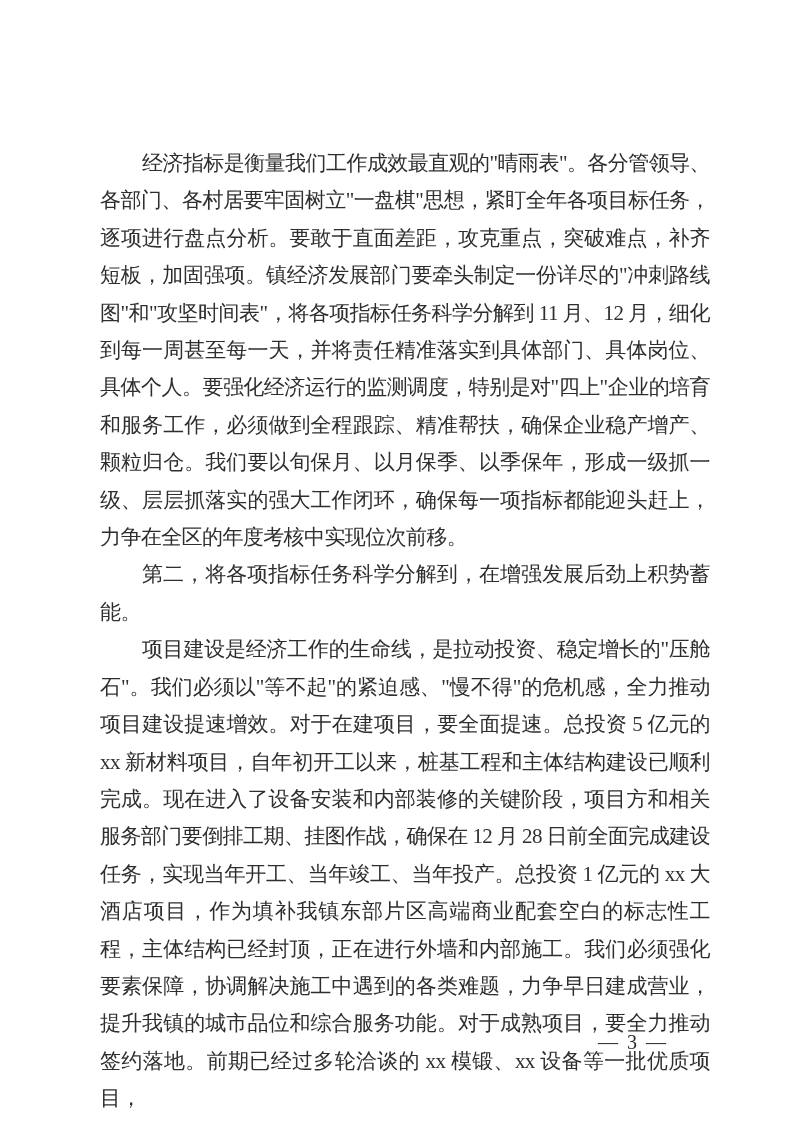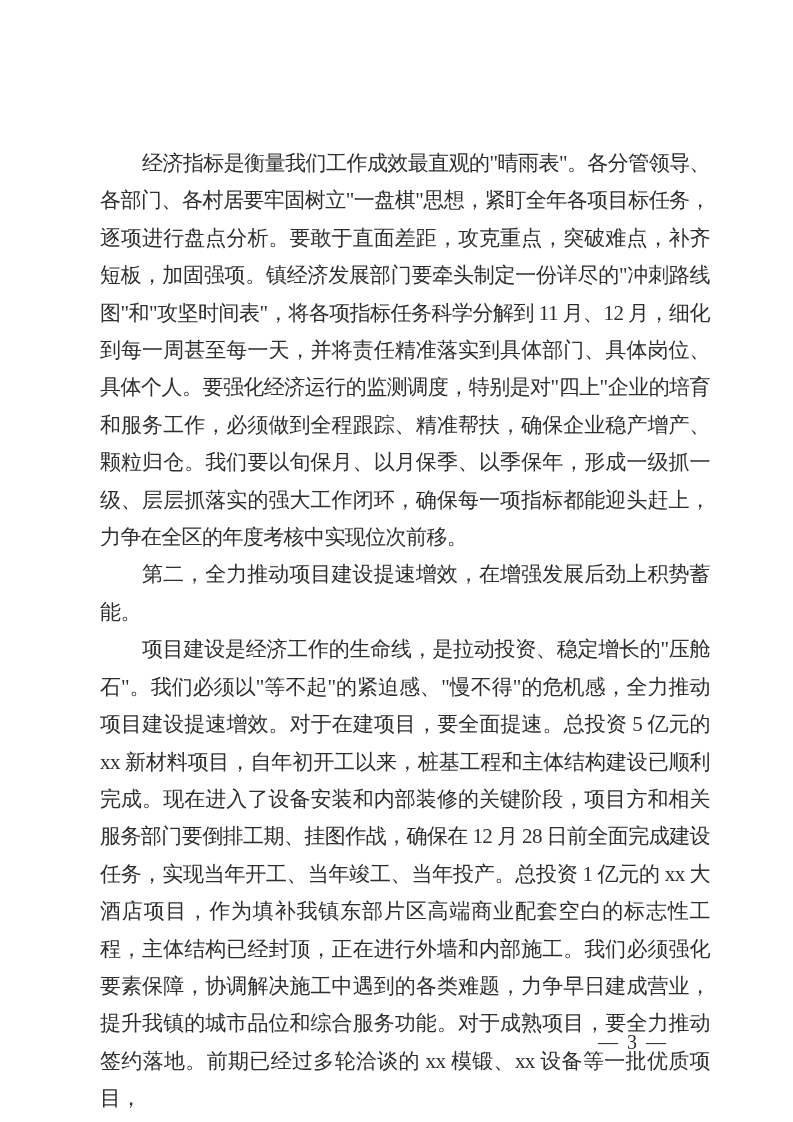--- a/index.html
+++ b/index.html
@@ -41,17 +41,17 @@
     color: #2e2e2e;
     white-space: nowrap;
   }
 </style>
 </head>
 <body>
 
 <div class="page">
   <div class="doc-body">
     <p>经济指标是衡量我们工作成效最直观的"晴雨表"。各分管领导、各部门、各村居要牢固树立"一盘棋"思想，紧盯全年各项目标任务，逐项进行盘点分析。要敢于直面差距，攻克重点，突破难点，补齐短板，加固强项。镇经济发展部门要牵头制定一份详尽的"冲刺路线图"和"攻坚时间表"，将各项指标任务科学分解到 11 月、12 月，细化到每一周甚至每一天，并将责任精准落实到具体部门、具体岗位、具体个人。要强化经济运行的监测调度，特别是对"四上"企业的培育和服务工作，必须做到全程跟踪、精准帮扶，确保企业稳产增产、颗粒归仓。我们要以旬保月、以月保季、以季保年，形成一级抓一级、层层抓落实的强大工作闭环，确保每一项指标都能迎头赶上，力争在全区的年度考核中实现位次前移。</p>
-    <p>第二，全力推动项目建设提速增效，在增强发展后劲上积势蓄能。</p>
+    <p>第二，将各项指标任务科学分解到，在增强发展后劲上积势蓄能。</p>
     <p>项目建设是经济工作的生命线，是拉动投资、稳定增长的"压舱石"。我们必须以"等不起"的紧迫感、"慢不得"的危机感，全力推动项目建设提速增效。对于在建项目，要全面提速。总投资 5 亿元的 xx 新材料项目，自年初开工以来，桩基工程和主体结构建设已顺利完成。现在进入了设备安装和内部装修的关键阶段，项目方和相关服务部门要倒排工期、挂图作战，确保在 12 月 28 日前全面完成建设任务，实现当年开工、当年竣工、当年投产。总投资 1 亿元的 xx 大酒店项目，作为填补我镇东部片区高端商业配套空白的标志性工程，主体结构已经封顶，正在进行外墙和内部施工。我们必须强化要素保障，协调解决施工中遇到的各类难题，力争早日建成营业，提升我镇的城市品位和综合服务功能。对于成熟项目，要全力推动签约落地。前期已经过多轮洽谈的 xx 模锻、xx 设备等一批优质项目，</p>
   </div>
   <div class="page-number">— 3 —</div>
 </div>
 
 </body></html>

